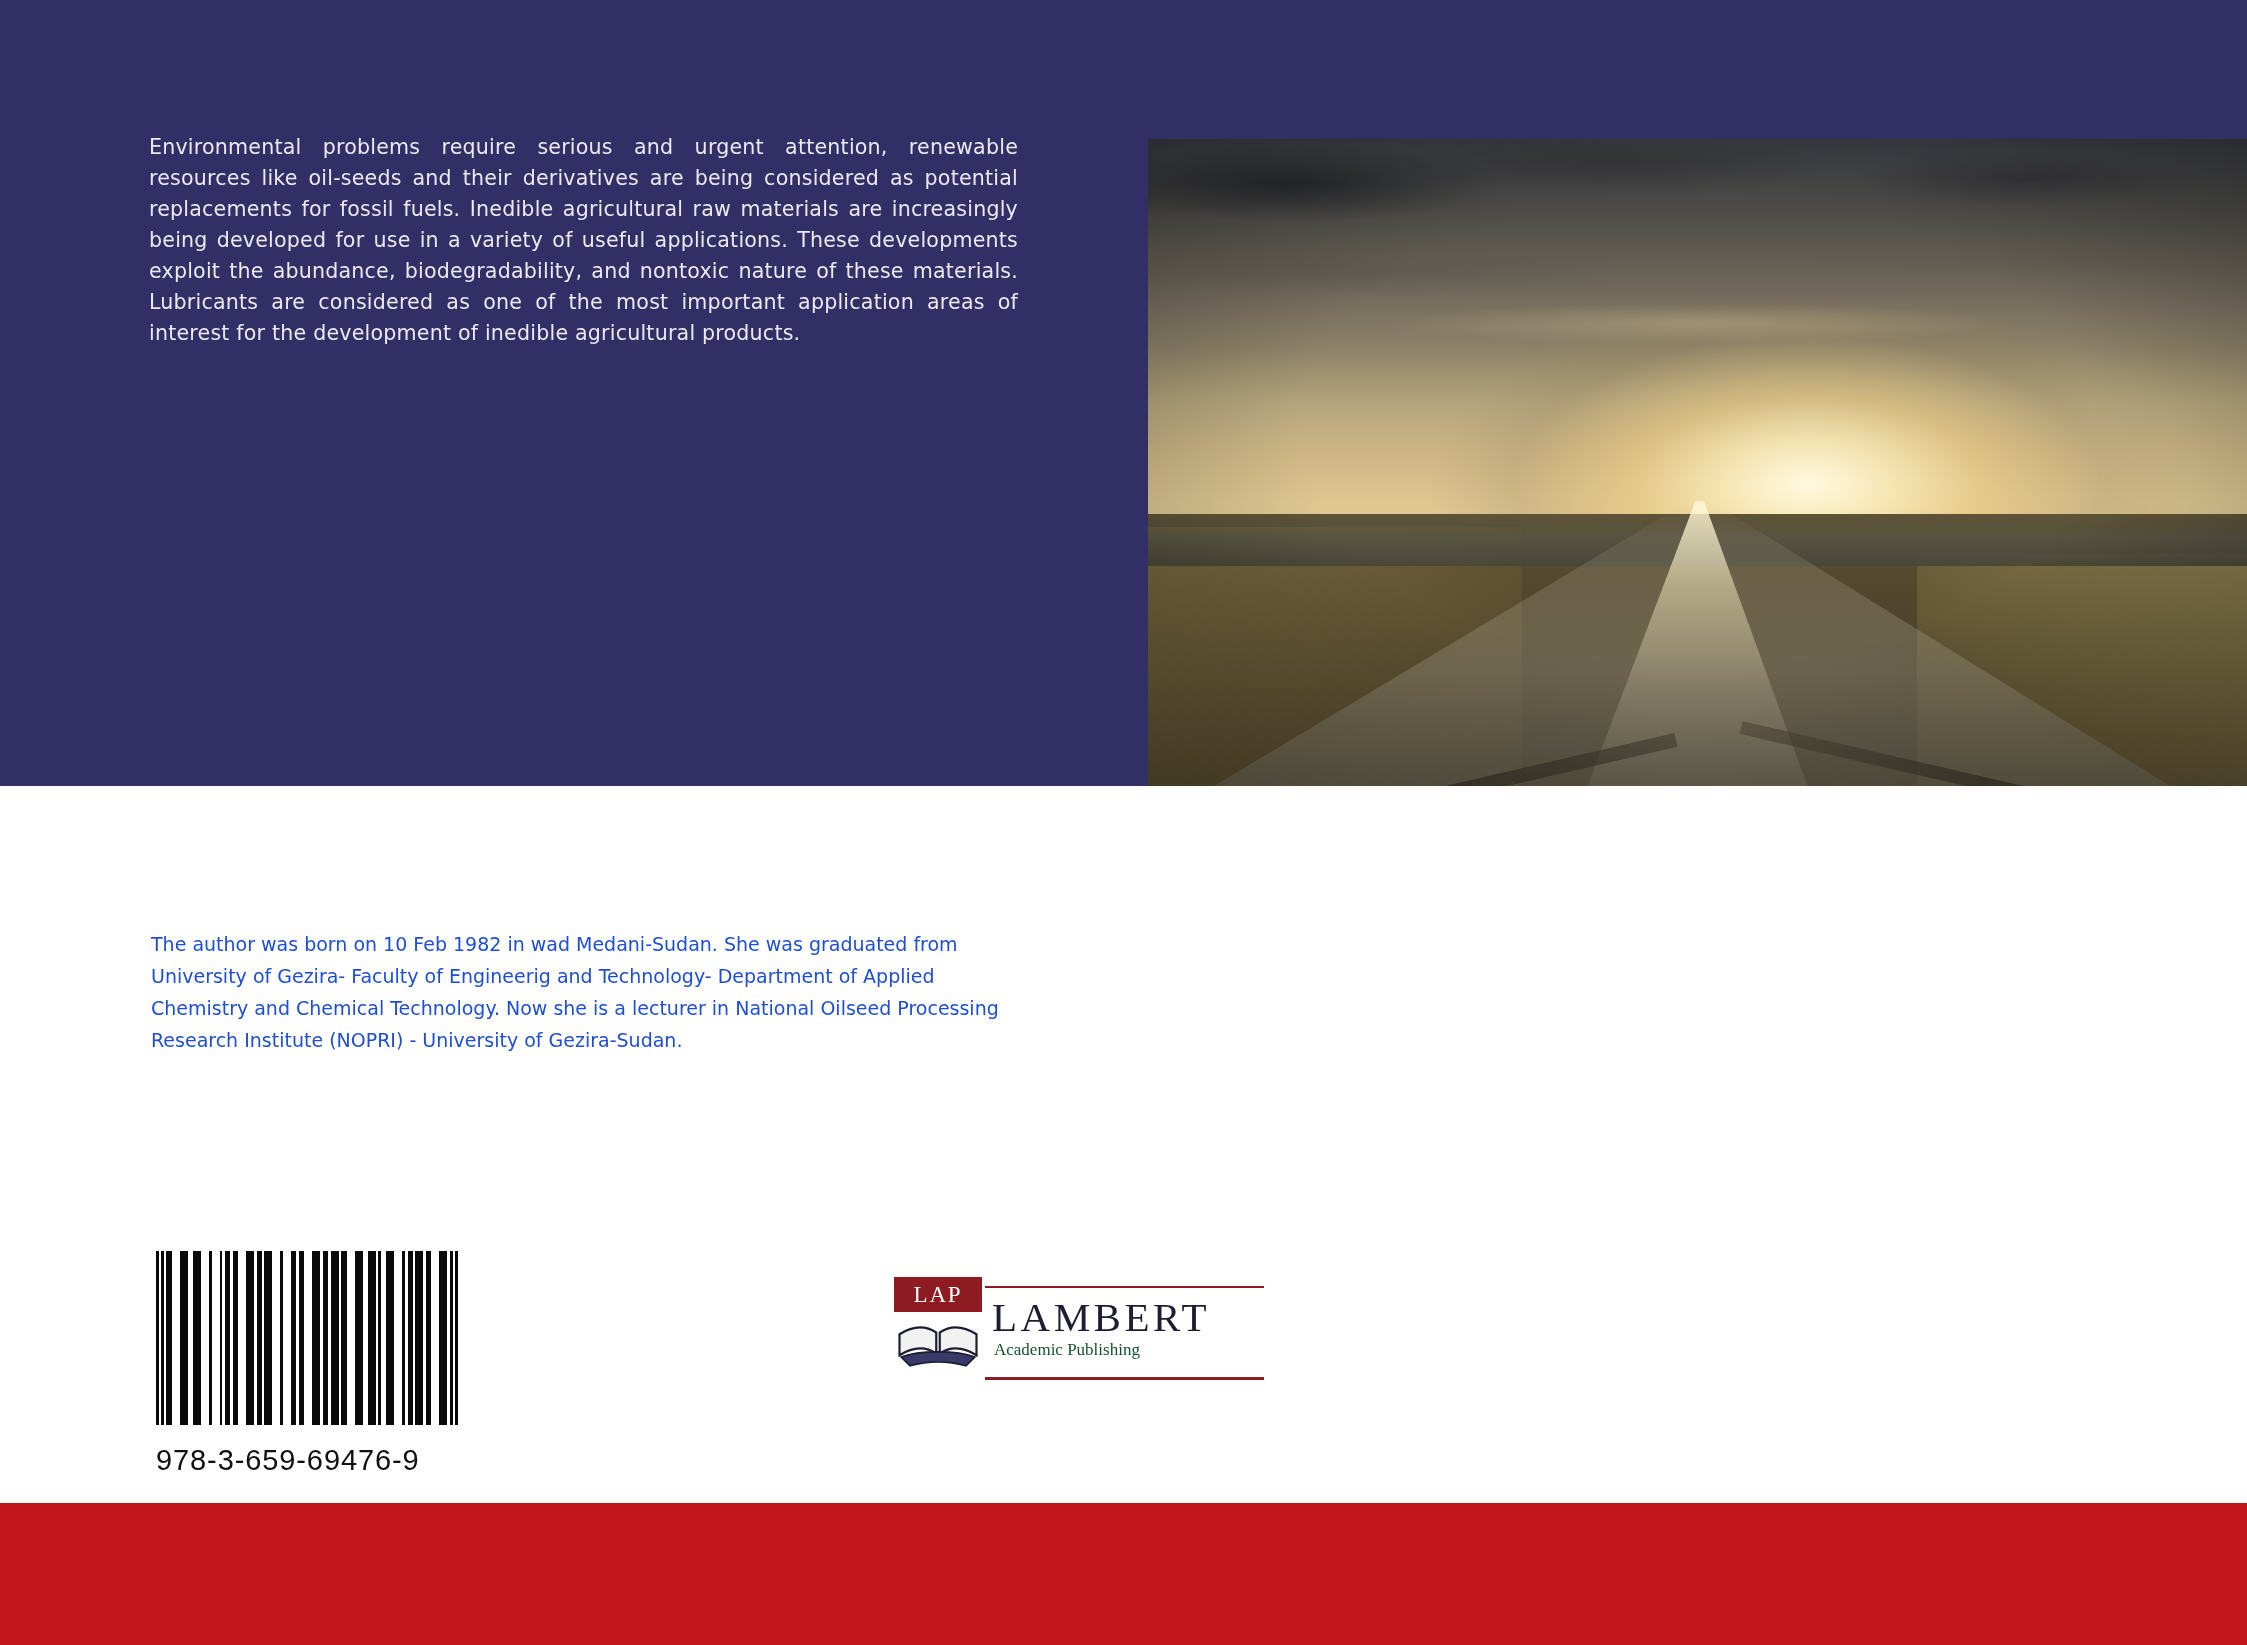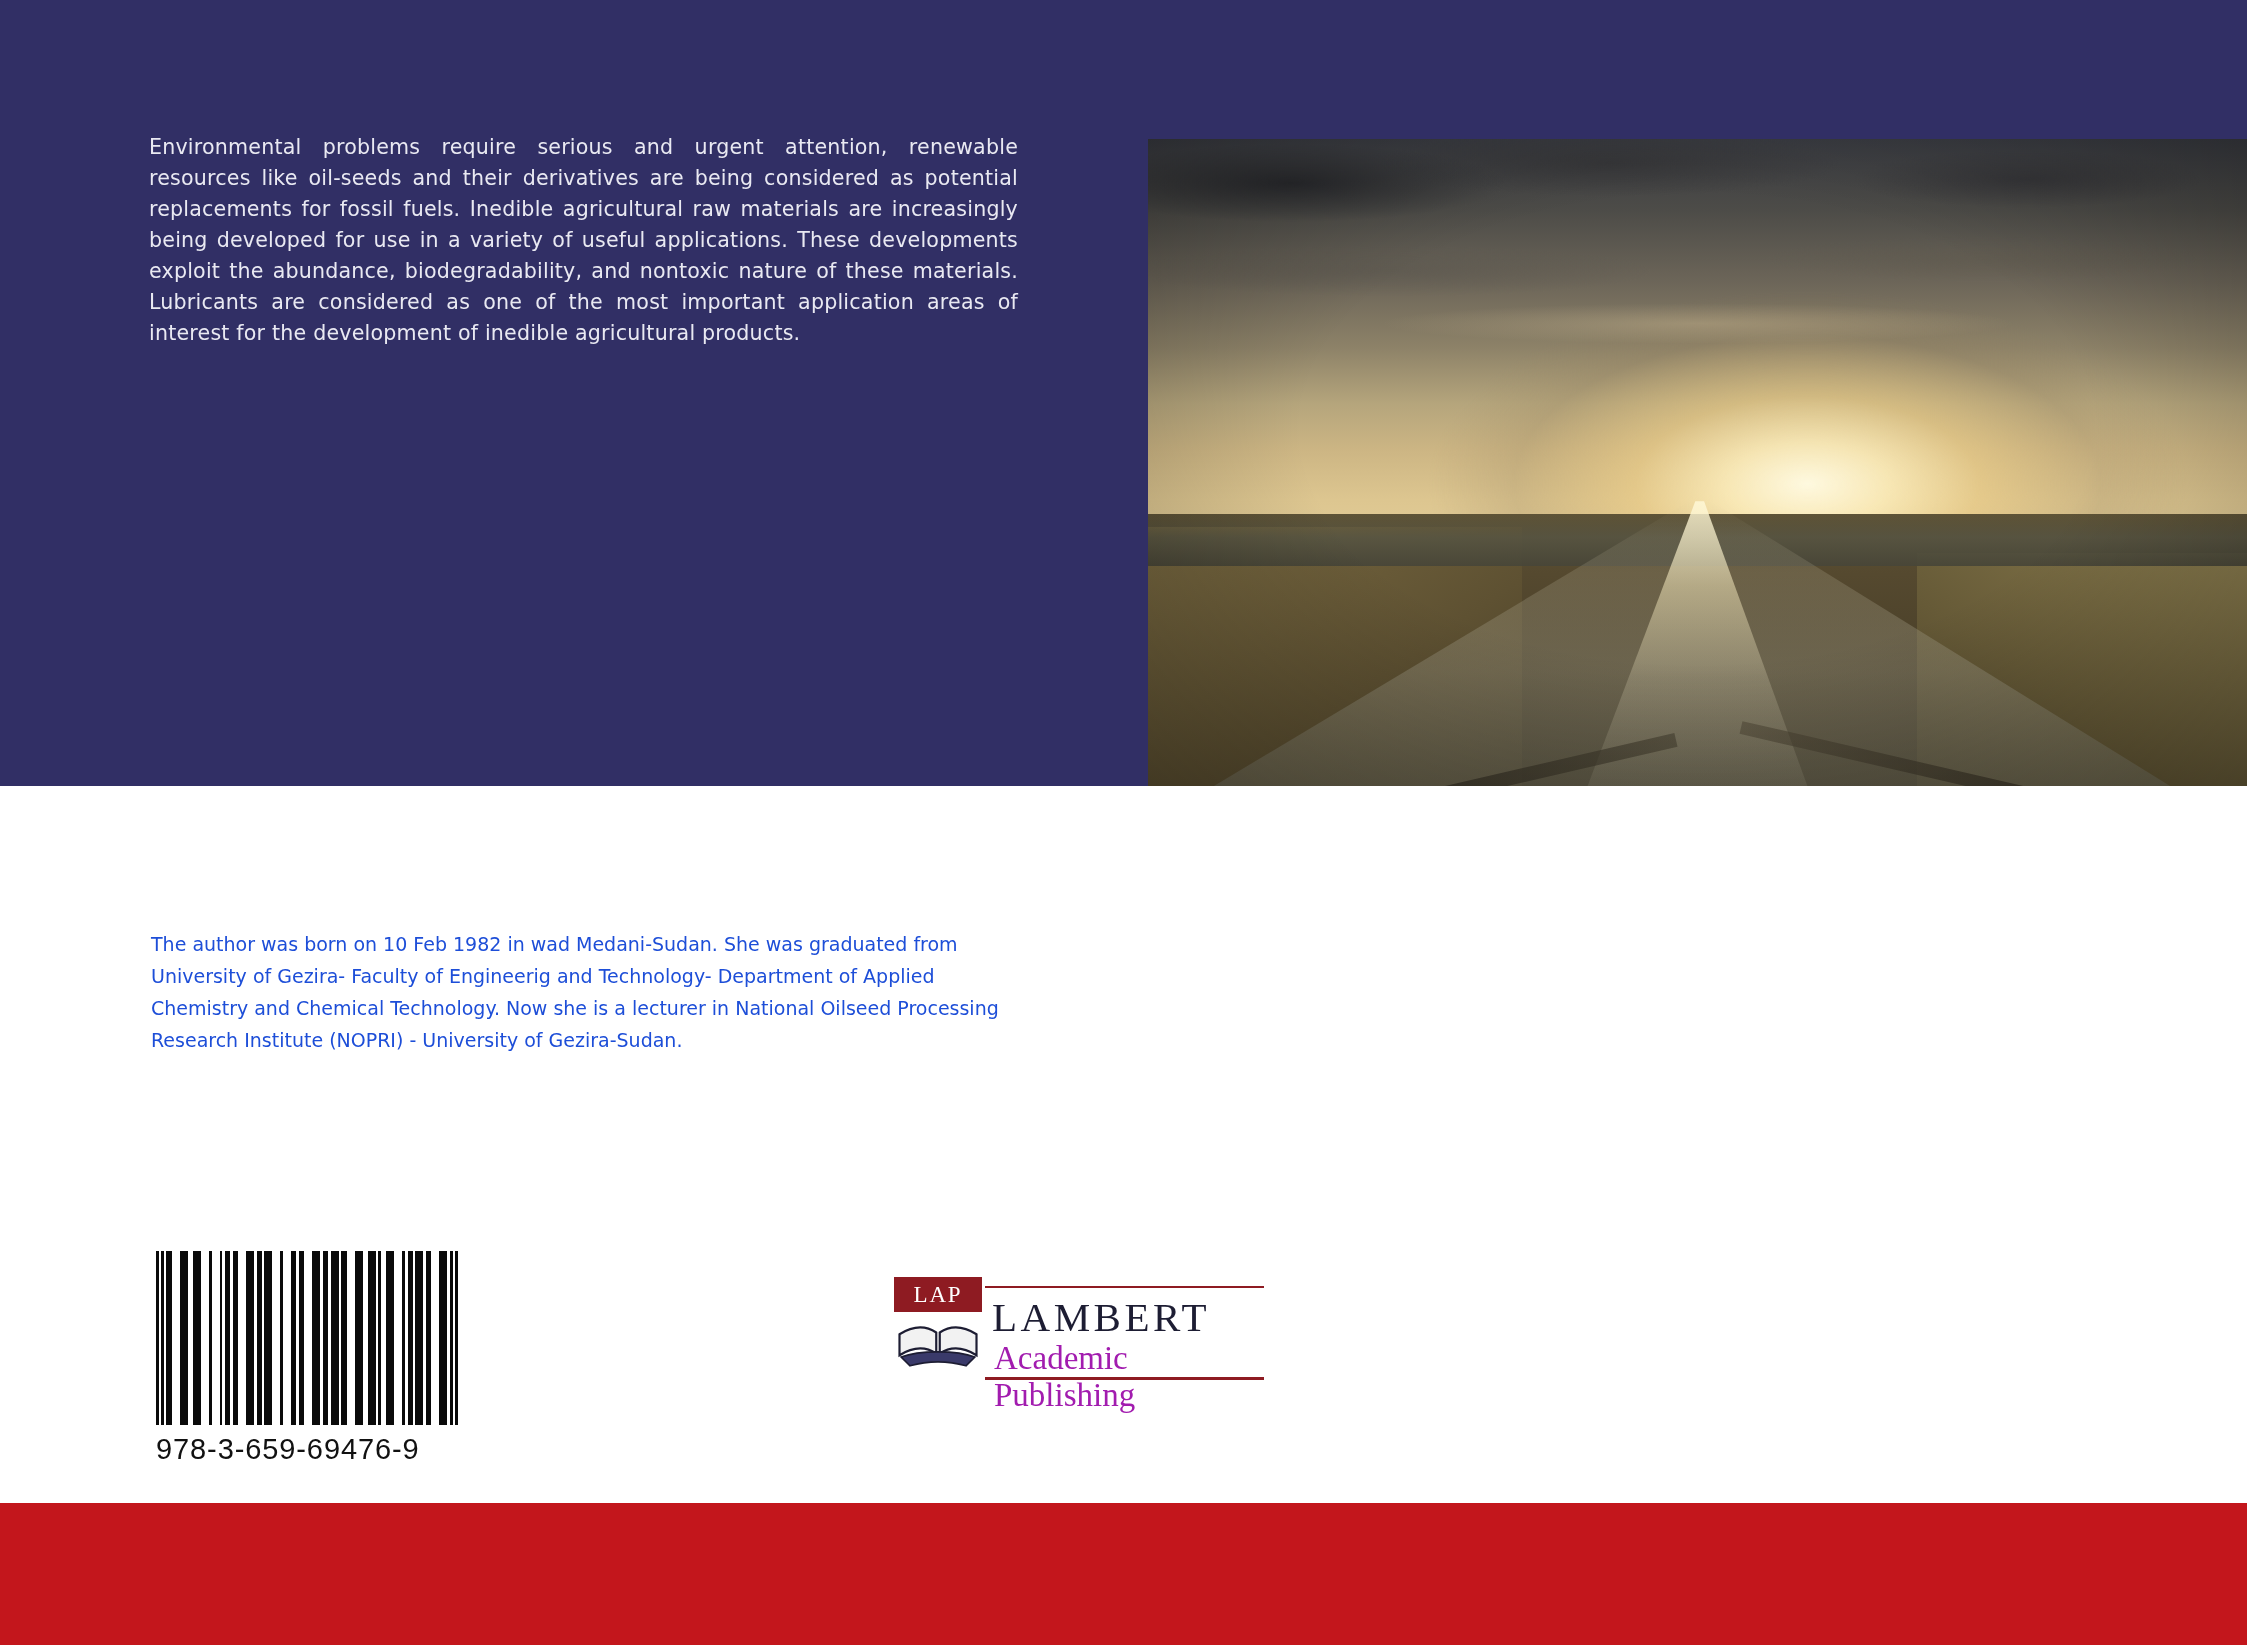--- a/index.html
+++ b/index.html
@@ -185,21 +185,21 @@
     display: flex;
     align-items: stretch;
     background: #ffffff;
   }
   .barcode i {
     display: block;
     background: #0a0a0a;
     height: 100%;
   }
   .isbn {
-    margin-top: 8px;
+    margin-top: 19px;
     font-size: 29px;
     color: #111;
     letter-spacing: 0.9px;
     font-family: "Liberation Sans", sans-serif;
   }
 
   
   .logo {
     position: absolute;
     right: 983px;
@@ -223,22 +223,22 @@
     font-family: "Liberation Serif", serif;
     font-size: 41px;
     letter-spacing: 3.5px;
     color: #1d1d33;
   }
   .logo-acad {
     position: absolute;
     left: 107px;
     top: 58px;
     font-family: "Liberation Serif", serif;
-    font-size: 33px;
-    color: #a21caf;
+    font-size: 17px;
+    color: #14532d;
   }
   .logo-lap {
     position: absolute;
     left: 7px;
     top: -5.3px;
     width: 88px;
     height: 35px;
     background: #8e1b22;
     color: #fff;
     font-family: "Liberation Serif", serif;

